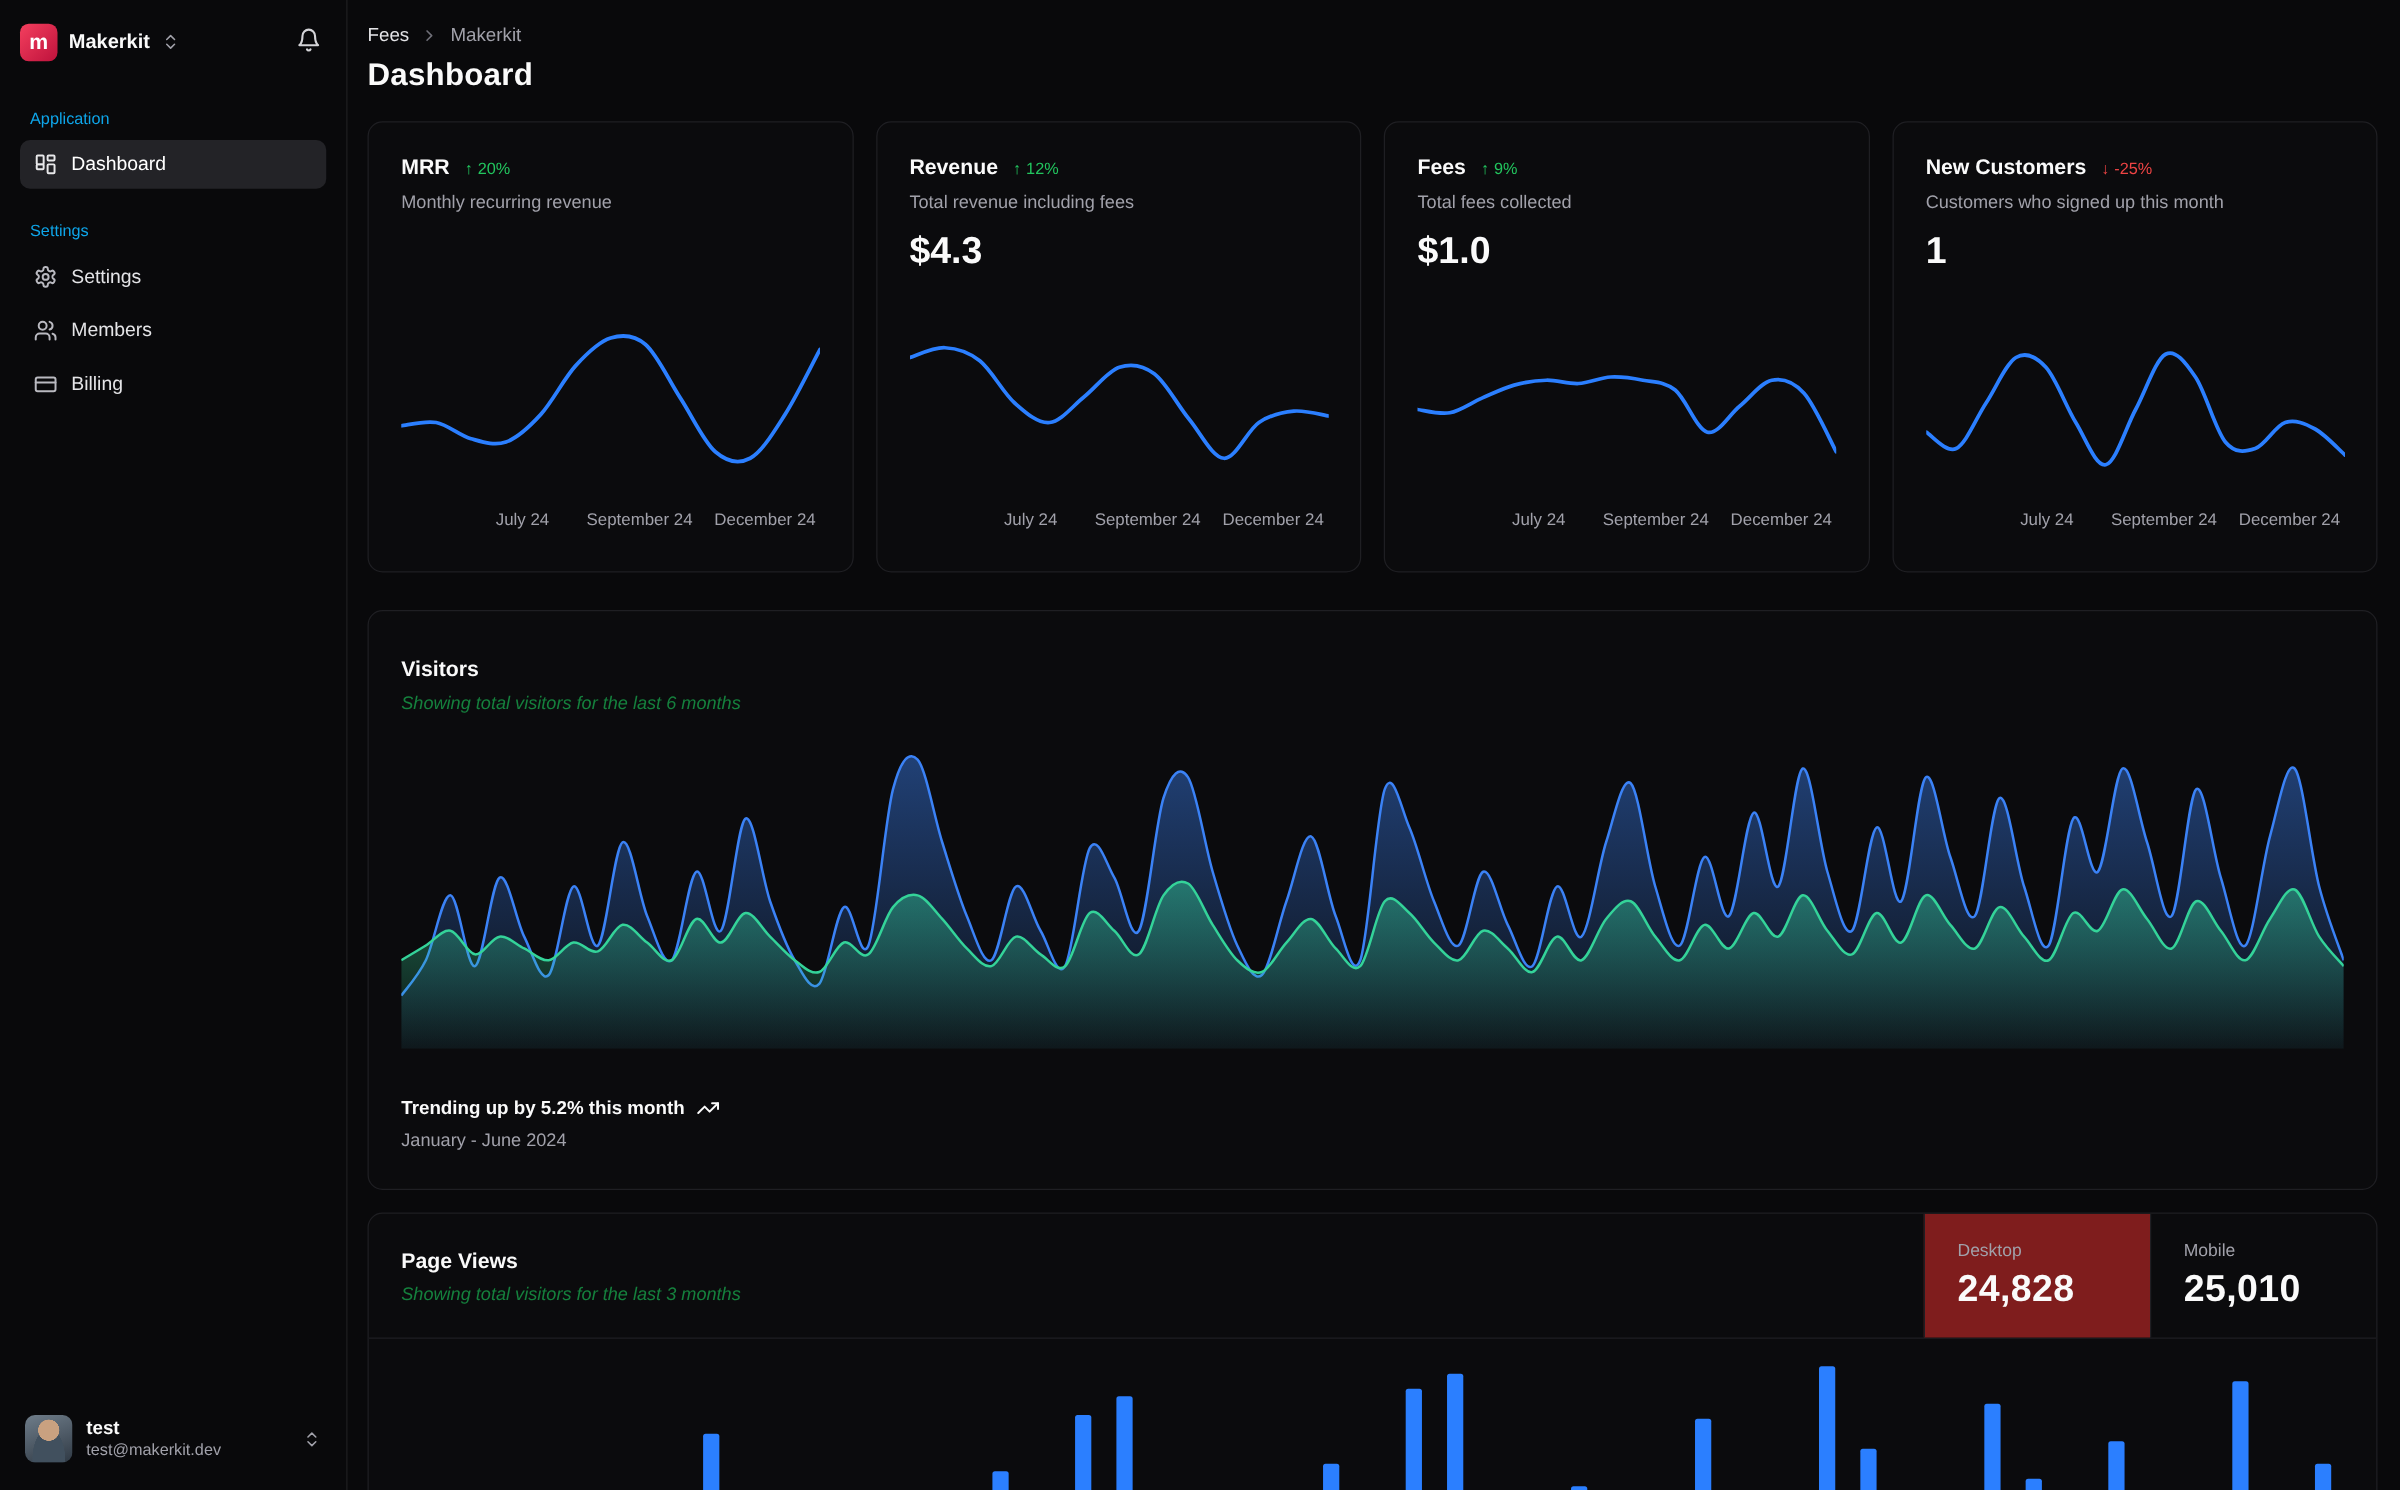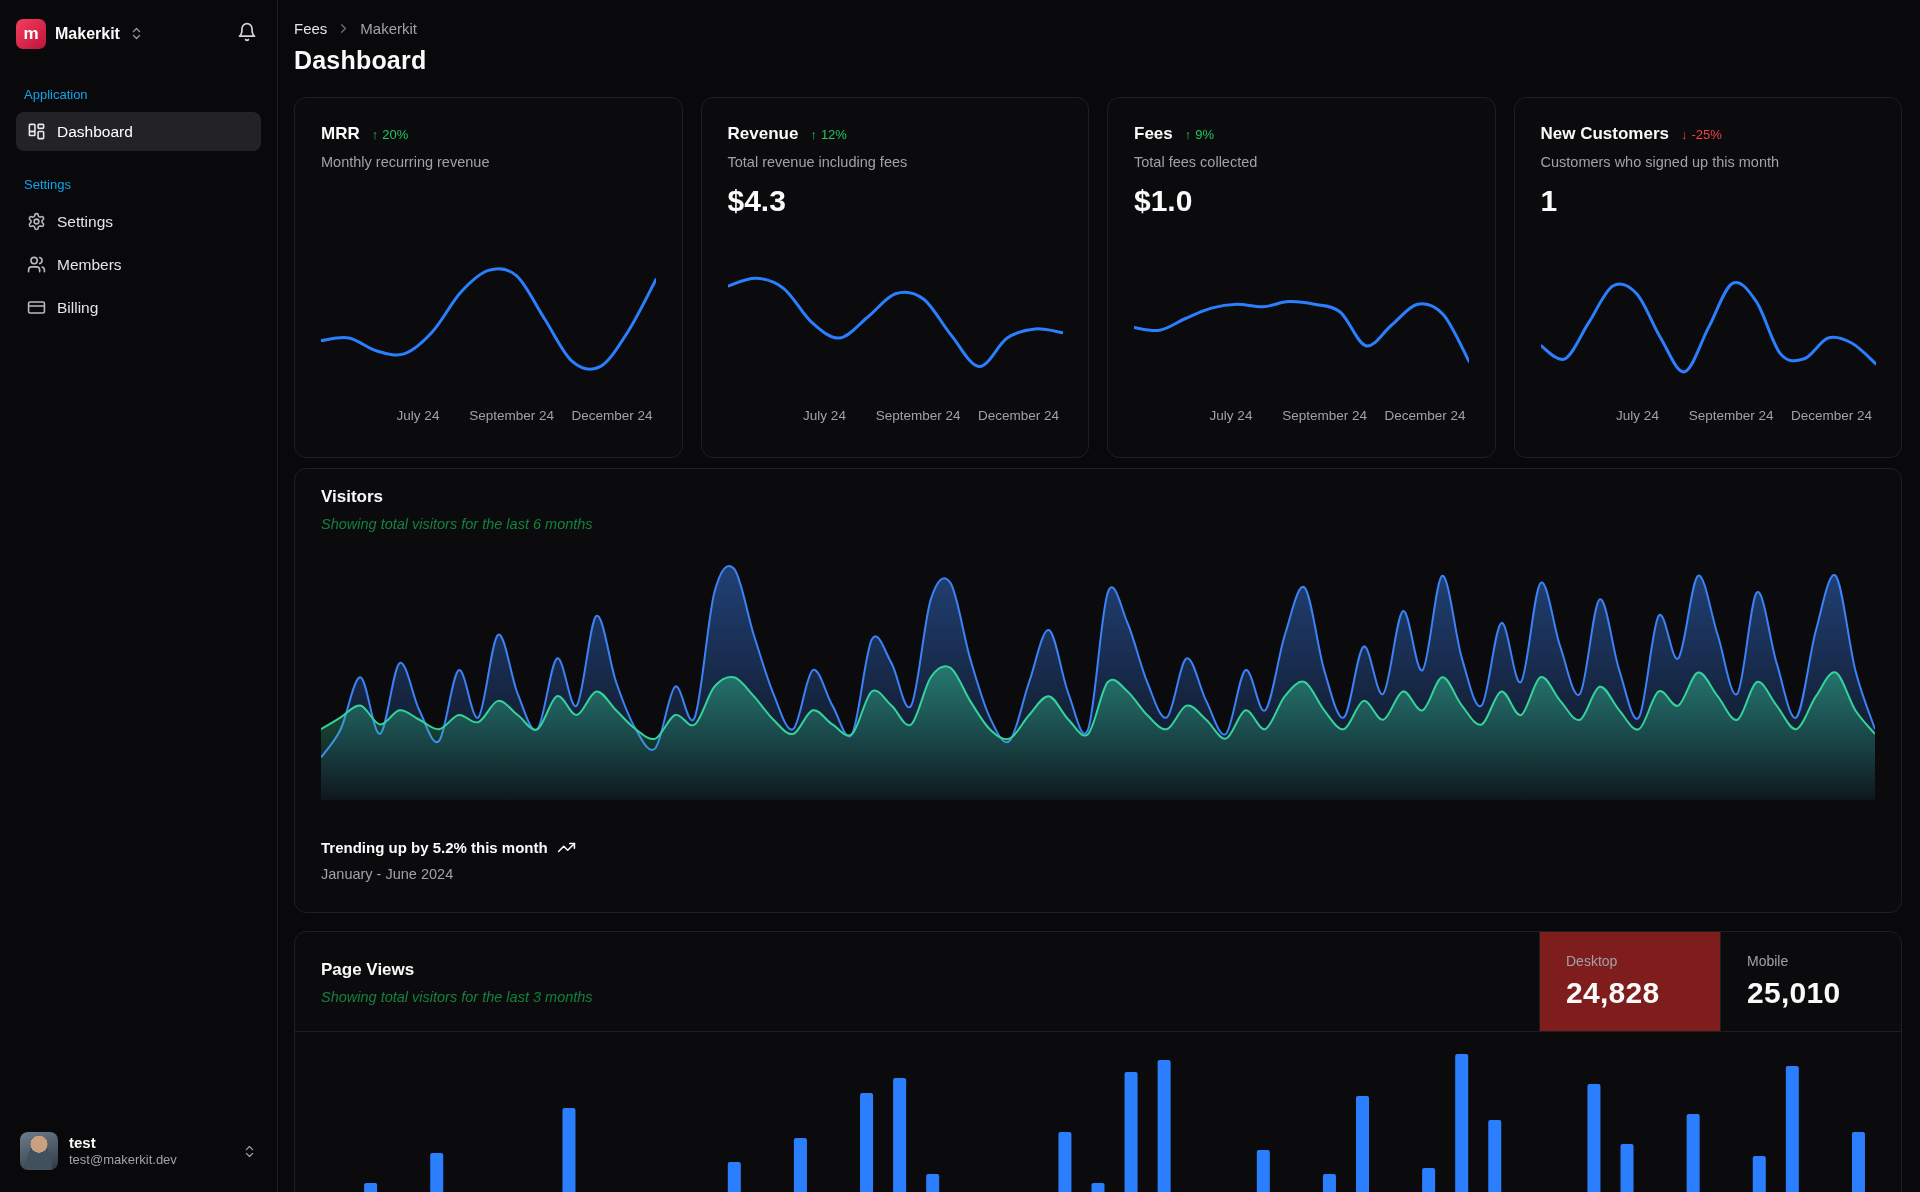--- a/index.html
+++ b/index.html
@@ -73,21 +73,21 @@
   .trend.down { color:#ef4444; }
   .stat-sub { margin-top:10px; font-size:14.5px; color:#a1a1aa; }
   .stat-value { margin-top:14px; font-size:30px; font-weight:700; }
   .spark { position:absolute; left:26px; right:26px; top:156px; height:142px; }
   .xlabels { position:absolute; left:26px; right:26px; top:310px; height:18px; font-size:13.5px; color:#a1a1aa; }
   .xlabels span { position:absolute; transform:translateX(-50%); white-space:nowrap; }
   .xlabels span:nth-child(1){ left:29%; }
   .xlabels span:nth-child(2){ left:57%; }
   .xlabels span:nth-child(3){ left:87%; }
 
-  .visitors-card { margin-top:10px; padding:18px 26px 30px; }
+  .visitors-card { margin-top:30px; padding:37px 26px 30px; }
   .v-title { font-size:17px; font-weight:700; }
   .v-sub { margin-top:9px; font-size:14.5px; color:#15803d;font-style:italic; }
   .v-chart { margin-top:28px; height:240px; }
   .v-footer { margin-top:38px; display:flex; align-items:center; gap:9px; font-size:15px; font-weight:600; }
   .v-footer svg { width:19px; height:19px; color:#fafafa; }
   .v-range { margin-top:9px; font-size:14.5px; color:#a1a1aa; }
 
   .pv-card { margin-top:18px; height:480px; overflow:hidden; }
   .pv-head { display:flex; border-bottom:1px solid #1f1f23; }
   .pv-titles { flex:1; padding:28px 26px 26px; }

